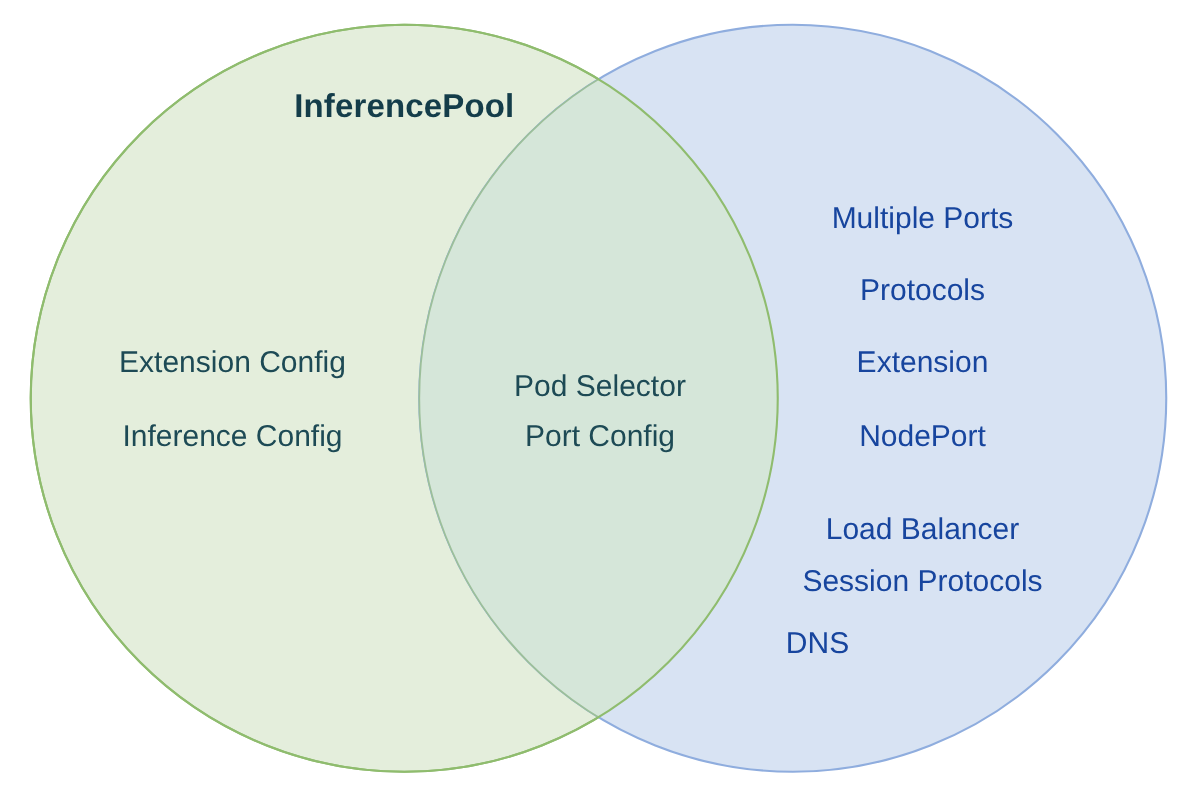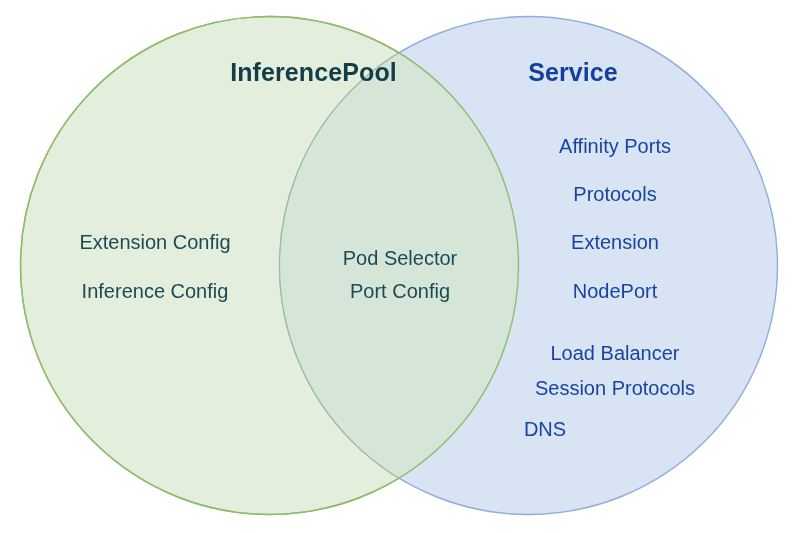--- a/index.html
+++ b/index.html
@@ -30,26 +30,25 @@
     left: 0;
     top: 0;
     width: 800px;
     height: 533px;
     pointer-events: none;
   }
   .layer > * { pointer-events: auto; }
 
   .title {
     position: absolute;
-    font-size: 25px;
+    font-size: 22px;
     font-weight: bold;
     letter-spacing: 0.1px;
     white-space: nowrap;
     line-height: 1;
-    margin-left: 44px;
   }
   #title-left {
     left: 0;
     width: 539px;
     text-align: center;
     top: 60px;
     color: #143d4a;
   }
   #title-right {
     left: 399px;
@@ -109,34 +108,33 @@
       <circle cx="528.5" cy="265.5" r="249" fill="#d5e6d9" stroke="#9cbf9a" stroke-width="1.2"></circle>
     </g>
 
     <circle cx="269.5" cy="265.5" r="249" fill="none" stroke="#8fbc6e" stroke-width="1.4"></circle>
   </svg>
 
   <div class="layer">
 
     <div class="title" id="title-left">InferencePool</div>
 
-    <div class="title" id="title-right">Service</div>
 
     <div class="col-left">
       <div class="item" style="top:232px">Extension Config</div>
       <div class="item" style="top:281px">Inference Config</div>
     </div>
 
     <div class="col-mid">
       <div class="item" style="top:248px">Pod Selector</div>
       <div class="item" style="top:281px">Port Config</div>
     </div>
 
     <div class="col-right">
-      <div class="item" style="top:136px">Affinity Ports</div>
+      <div class="item" style="top:136px">Multiple Ports</div>
       <div class="item" style="top:184px">Protocols</div>
       <div class="item" style="top:232px">Extension</div>
       <div class="item" style="top:281px">NodePort</div>
       <div class="item" style="top:343px">Load Balancer</div>
       <div class="item" style="top:378px">Session Protocols</div>
       <div class="item" style="top:419px; left:485px; width:120px; text-align:center;">DNS</div>
     </div>
 
   </div>
 </div>

